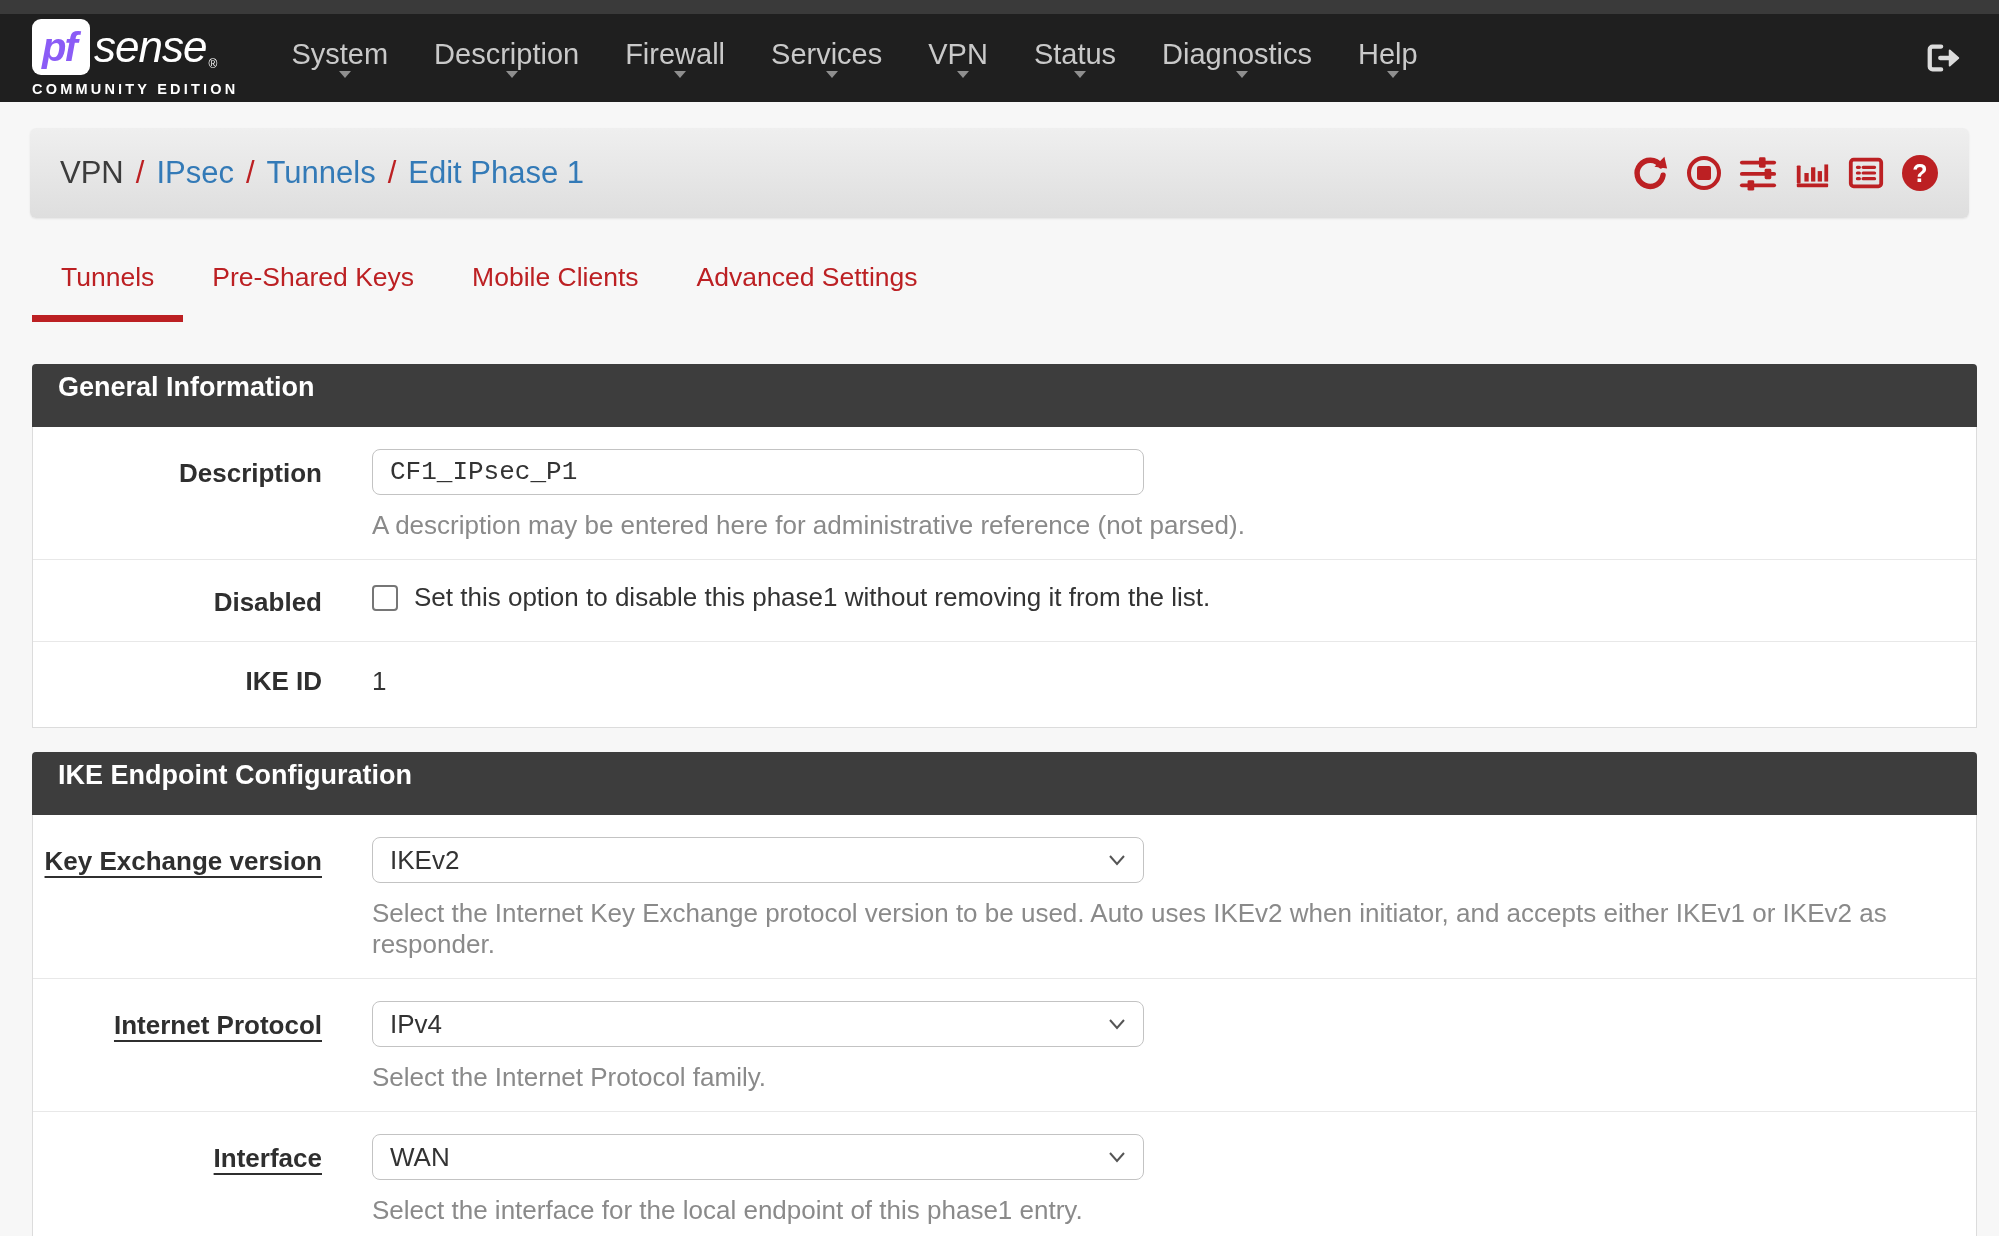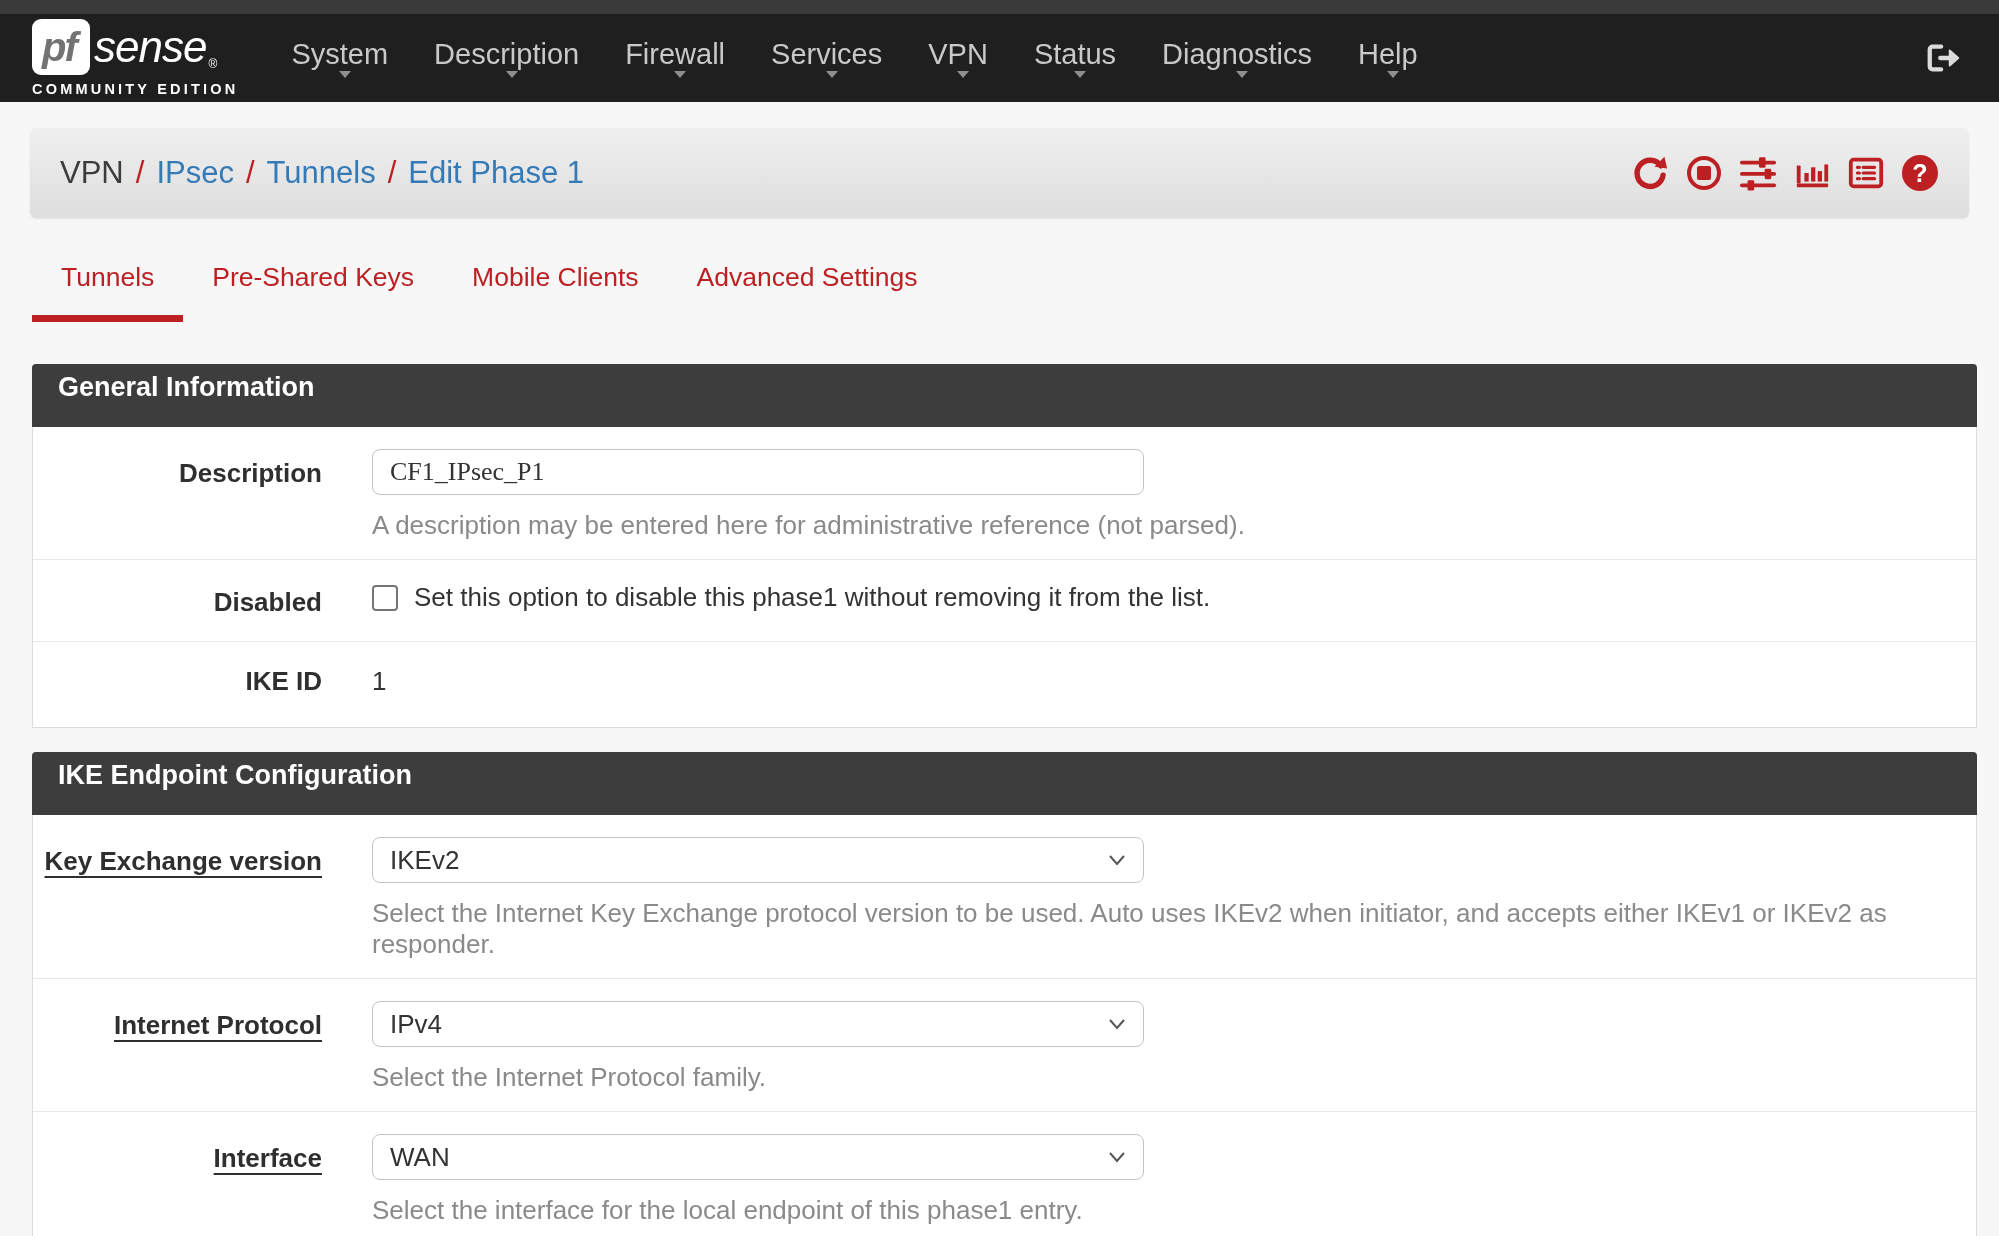--- a/index.html
+++ b/index.html
@@ -15,21 +15,21 @@
   .topstrip { height:14px; background:#3a3a3a; }
   .navbar {
     height:88px; background:#1f1f1f;
     display:flex; align-items:center; padding:0 32px;
   }
   .logo-block { display:flex; flex-direction:column; margin-right:30px; }
   .logo-row { display:flex; align-items:center; }
   .pf-box {
     width:58px; height:56px; background:#fff; border-radius:9px;
     display:flex; align-items:center; justify-content:center;
-    font-style:italic; font-weight:900; font-size:40px; color:#737373;
+    font-style:italic; font-weight:900; font-size:40px; color:#8b5cf6;
     letter-spacing:-2px; padding-right:4px;
   }
   .sense-word {
     color:#fff; font-style:italic; font-weight:400; font-size:44px;
     letter-spacing:-1px; margin-left:4px; line-height:1;
   }
   .reg-mark { color:#fff; font-size:12px; align-self:flex-end; margin:0 0 4px 2px; font-style:normal;}
   .logo-sub {
     color:#fff; font-size:14.5px; font-weight:700; letter-spacing:3.2px; margin-top:6px;
   }
@@ -92,21 +92,21 @@
   .form-row + .form-row { border-top:1px solid #e8e8e8; }
   .label-col {
     width:339px; min-width:339px; text-align:right; padding:9px 50px 0 0;
     font-weight:700; font-size:26px; color:#2f2f2f;
   }
   .label-col.underlined { text-decoration:underline; text-underline-offset:6px; }
   .field-col { flex:1; padding-bottom:8px; }
   .text-input {
     width:772px; height:46px; border:1.5px solid #c3c3c3; border-radius:8px;
     font-size:26px; color:#333; padding:0 17px; outline:none; background:#fff;
-    font-family:Liberation Serif, serif;
+    font-family:Liberation Mono, monospace;
   }
   .select-box {
     width:772px; height:46px; border:1.5px solid #c3c3c3; border-radius:8px;
     font-size:26px; color:#333; padding:0 17px; background:#fff;
     display:flex; align-items:center; cursor:pointer; position:relative;
   }
   .select-chevron { position:absolute; right:16px; top:14px; }
   .help-text { margin-top:15px; font-size:26px; color:#8a8a8a; display:flex; align-items:center; }
   .static-value { font-size:26px; color:#333; padding-top:9px; }
   .check-row { display:flex; align-items:center; padding-top:6px; }

